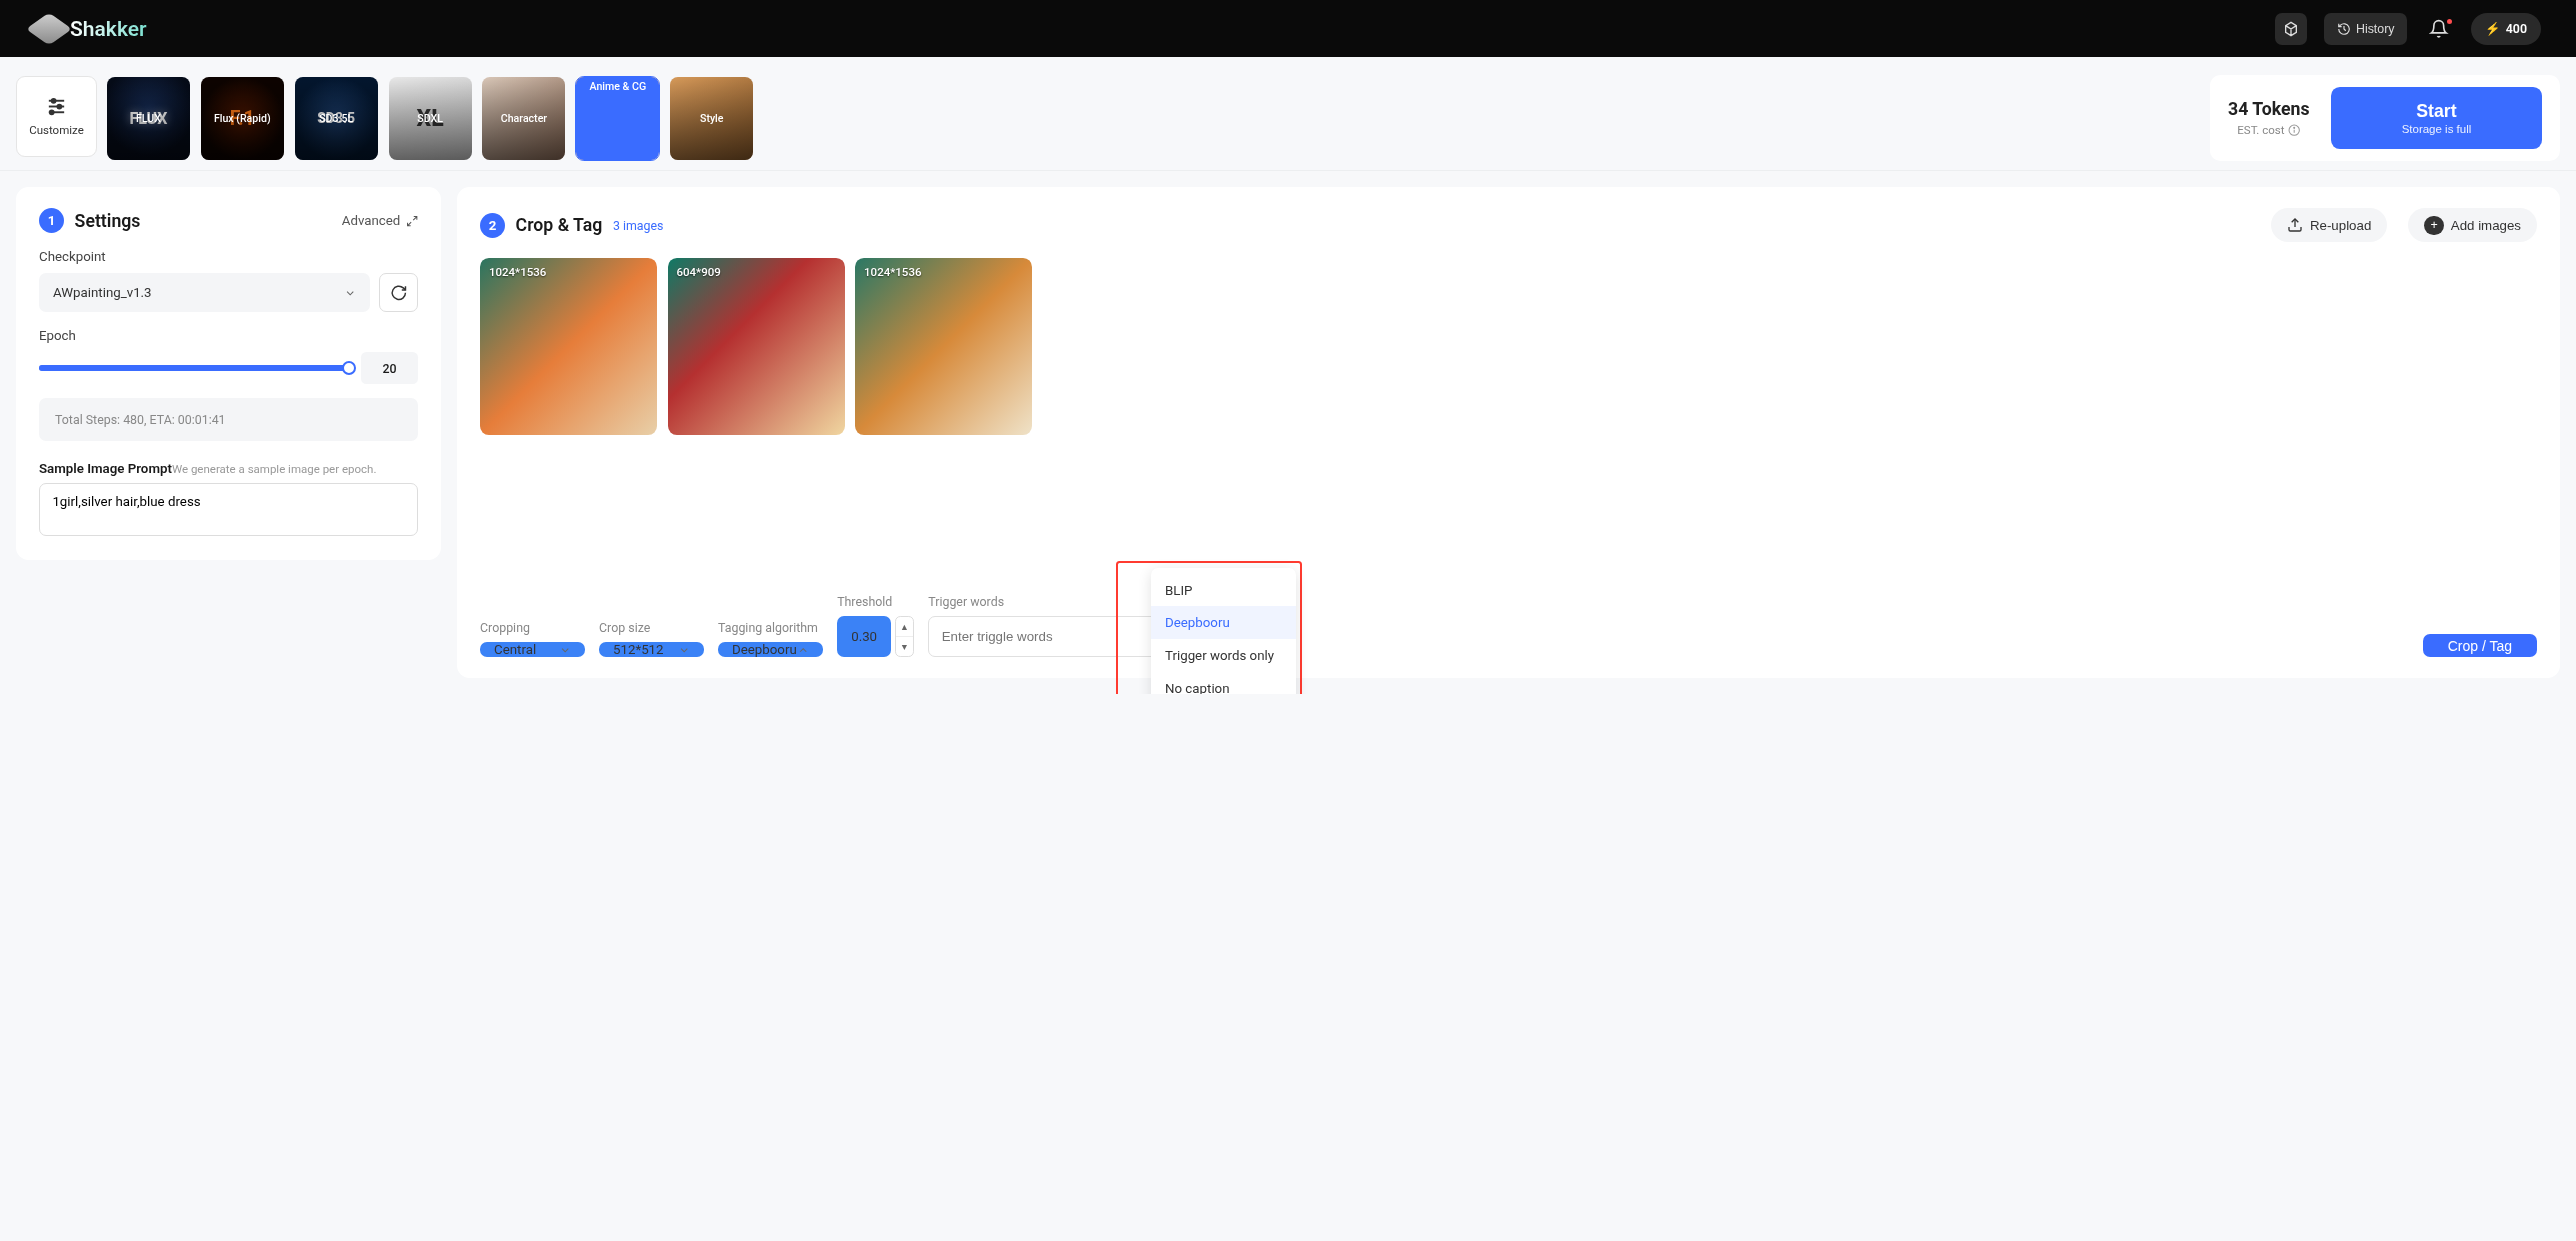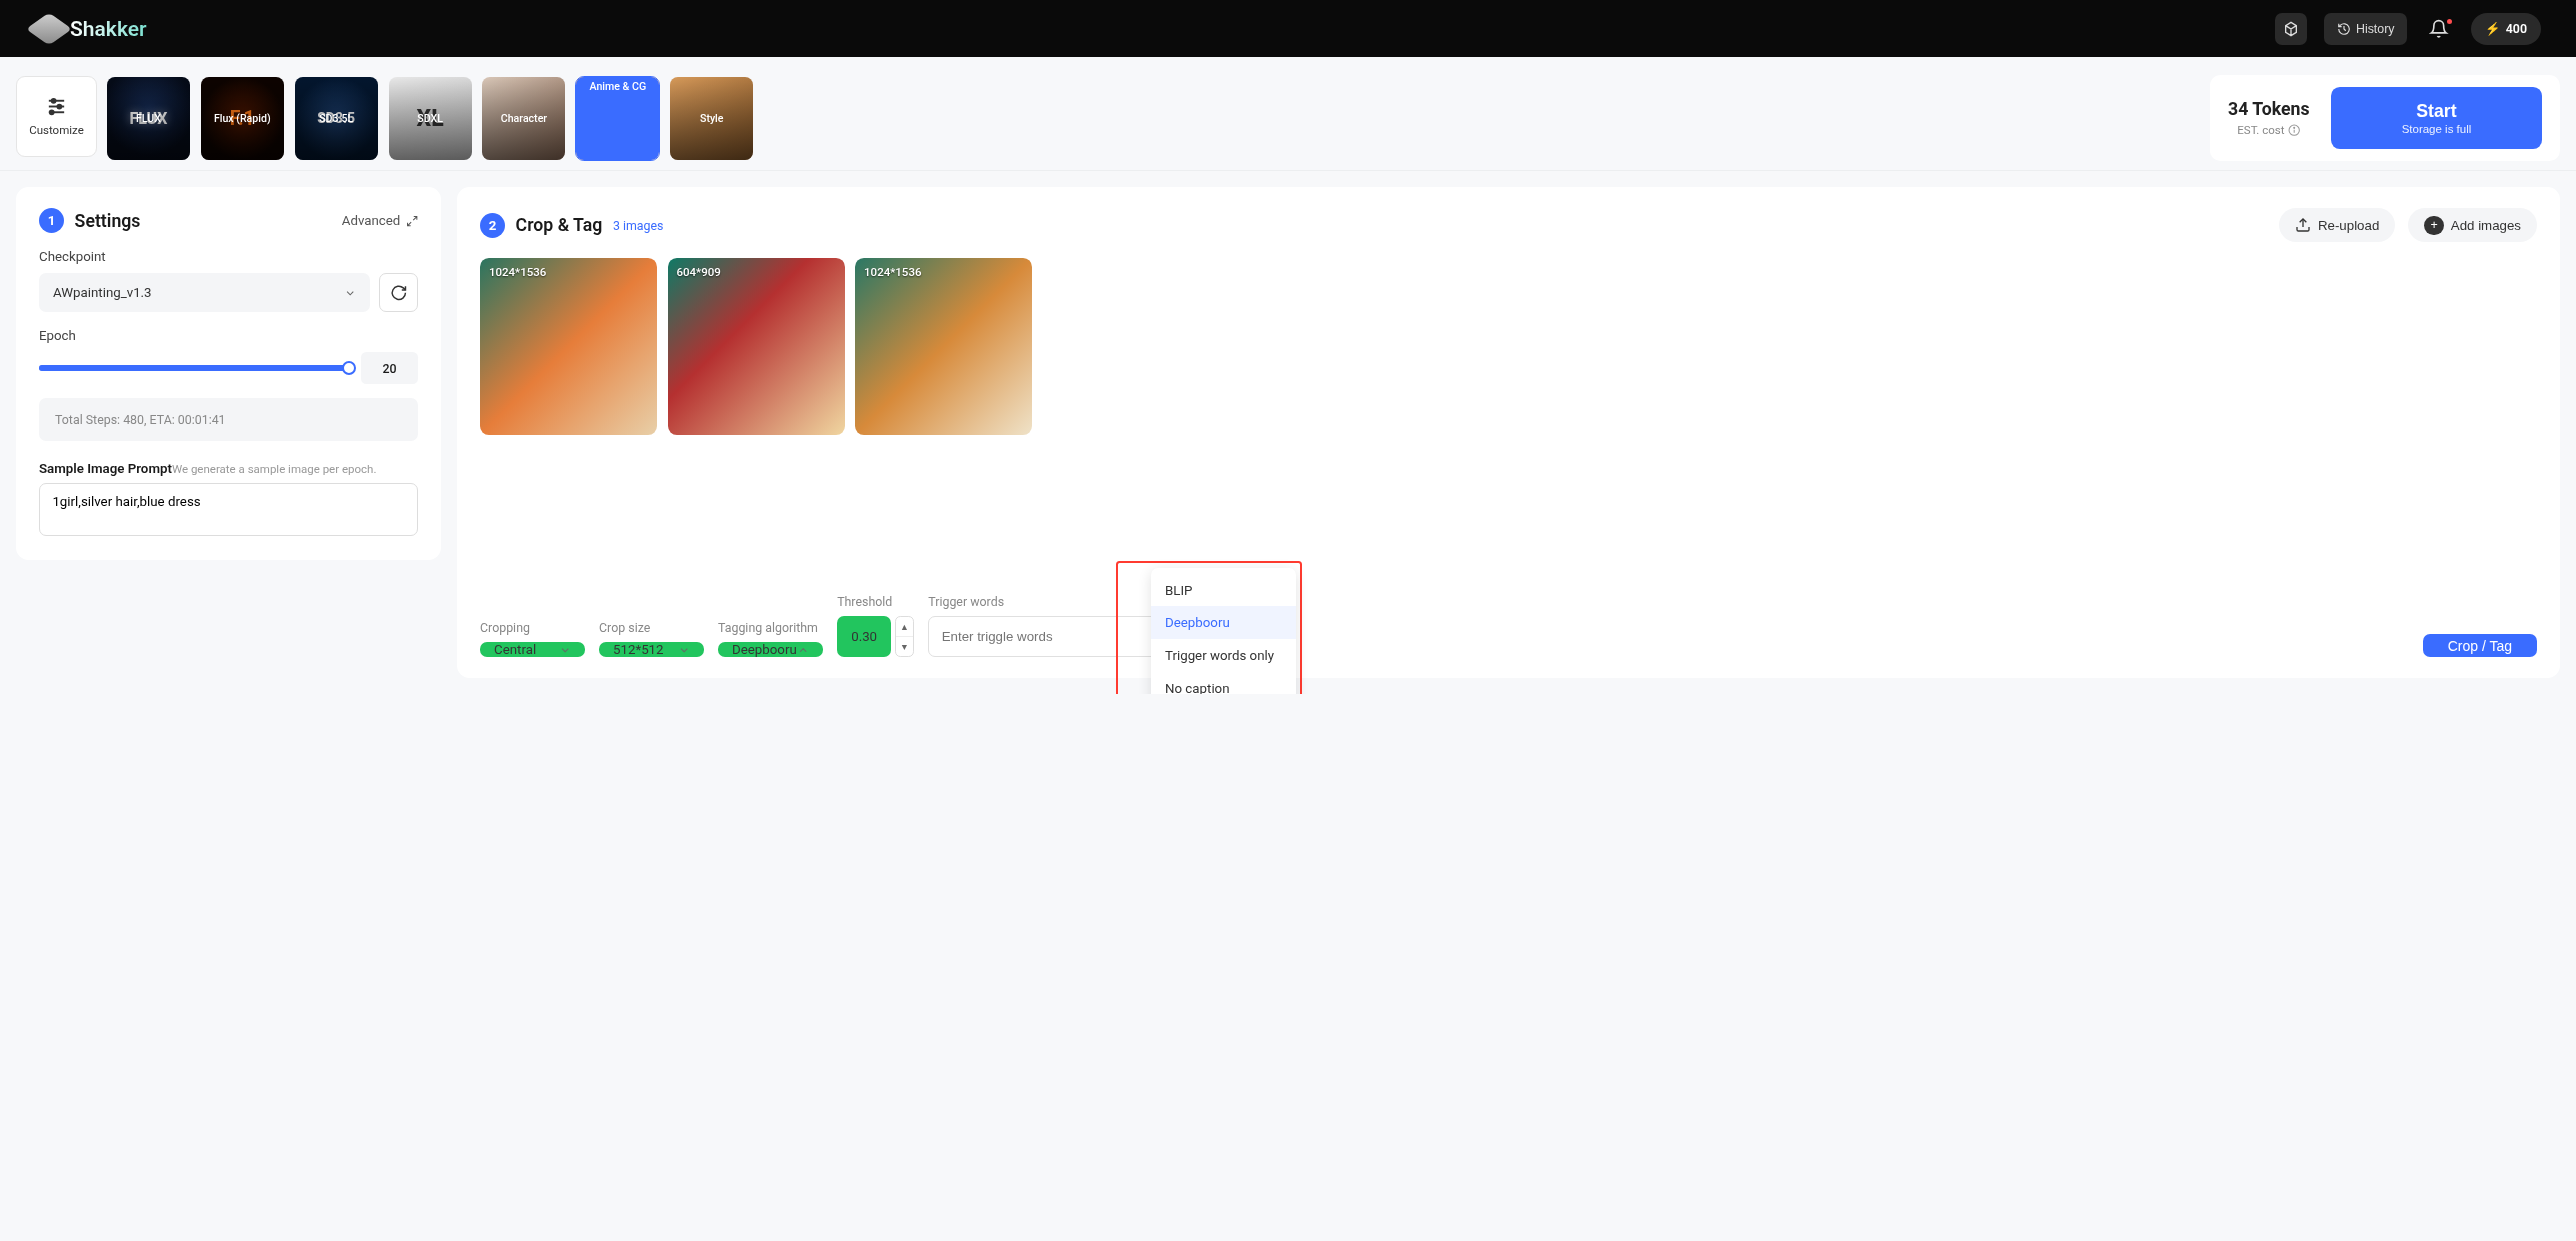--- a/index.html
+++ b/index.html
@@ -76,21 +76,21 @@
   .info-box { background:#f4f5f7; border-radius:7px; padding:14px 16px; color:#888; font-size:12.4px; margin-top:5.3px;}
   
   .prompt-head { display:flex; justify-content:flex-start; align-items:baseline; margin-top:19.5px; margin-bottom:7px;}
   .prompt-head .pl{ font-weight:600; font-size:13.3px;}
   .prompt-head .pr{ font-size:11.5px; color:#999;}
   .prompt-box { width:100%; border:0.9px solid #ddd; border-radius:7px; padding:10.6px 12.4px; font-size:13.3px; min-height:53px; resize:none; font-family:inherit;}
   
   
   .righthead-left{ display:flex; align-items:center; gap:10.6px;}
   .img-count { color:#3a6cff; font-size:12.4px;}
-  .righthead-btns { display:flex; gap:13px;}
+  .righthead-btns { display:flex; gap:21px;}
   .pill-btn { background:#f4f5f7; border:none; border-radius:17.7px; height:34px; padding:0 16px; display:flex; align-items:center; gap:7px; cursor:pointer; font-size:13.3px; color:#333;}
   .pill-btn .pic{ width:19.5px; height:19.5px; border-radius:50%; background:#333; color:#fff; display:flex; align-items:center; justify-content:center; font-size:12.4px;}
   
   .image-grid { display:flex; gap:10.6px; margin-top:8.9px;}
   .img-card { width:177px; height:177px; border-radius:8.9px; position:relative; overflow:hidden;}
   .img-card .dim { position:absolute; top:7px; left:8.9px; color:#fff; font-size:11.5px; font-weight:500; text-shadow:0 0.9px 1.8px rgba(0,0,0,0.6);}
   .ic1{ background: linear-gradient(135deg,#2a7560 0%, #e67d3a 50%, #e8cfa8 100%);}
   .ic2{ background: linear-gradient(135deg,#0e7a66 0%, #b53030 40%, #f0d6a0 100%);}
   .ic3{ background: linear-gradient(135deg,#2a7865 0%, #d78a3a 50%, #efe2c8 100%);}
   
@@ -98,21 +98,21 @@
   .dropdown-popup .opt { padding:8.9px 14px; font-size:13.3px; color:#333; cursor:pointer;}
   .dropdown-popup .opt.selected { background:#f0f4ff; color:#3a6cff;}
   
   .highlight-box { position:absolute; border:2.7px solid #ff3b30; border-radius:3.5px; pointer-events:none; left:659px; top:374px; width:186px; height:283px;}
   .arrow { position:absolute; left:859px; top:510px; width:124px; height:26.6px; pointer-events:none;}
   .arrow svg{ width:100%; height:100%;}
   
   .bottom-controls { display:flex; gap:14px; margin-top:159px; align-items:flex-end;}
   .ctrl { display:flex; flex-direction:column; gap:7px;}
   .ctrl-label { font-size:12.4px; color:#888;}
-  .ctrl .select{ background:#22c55e; height:41px;}
+  .ctrl .select{ background:#3b82f6; height:41px;}
   .ctrl .select.sm{ min-width:105px;}
   .ctrl input.trig{ height:41px; border:0.9px solid #e0e0e0; border-radius:7px; padding:0 12.4px; font-size:13.3px; width:337px;}
   .spinner-col{ display:flex; flex-direction:column; gap:0; border:0.9px solid #ddd; border-radius:5.3px; overflow:hidden;}
   .spinner-col span{ width:17.7px; height:19.5px; display:flex; align-items:center; justify-content:center; cursor:pointer; font-size:8.9px; color:#666;}
   .spinner-col span:first-child{ border-bottom:0.9px solid #eee;}
   .primary-btn{ background:#3a6cff; color:#fff; border:none; border-radius:7px; height:23px; padding:0 25px; font-size:14px; font-weight:500; cursor:pointer; margin-left:auto;}
   
   svg{ display:block;}
 </style>
 </head>

